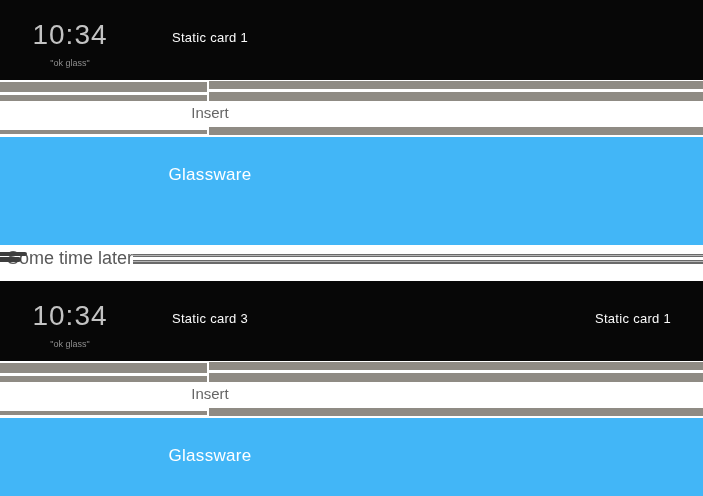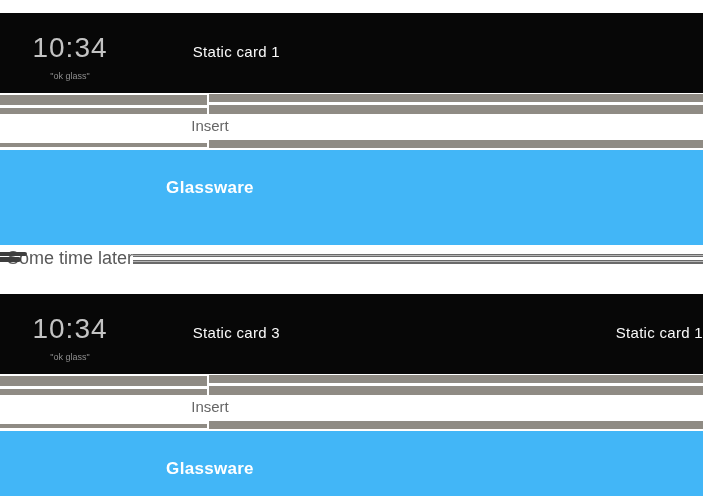--- a/index.html
+++ b/index.html
@@ -1,47 +1,47 @@
 <!DOCTYPE html>
 <html style="--card-black: #070707; --bar-gray: #8F8B84; --accent-blue: #42B6F7; --divider-line: #6A6A6A; --divider-dash: #3E3E3E; --clock-text: #C3C3C3; --hint-text: #8E8E8E; --insert-text: #666666; --divider-text: #595959;"><head>
 <meta charset="utf-8">
 <style>
   html,body{margin:0;padding:0;background:#fff;}
   .stage{
     position:relative;width:703px;height:496px;background:#ffffff;
     overflow:hidden;font-family:"Liberation Sans",sans-serif;
   }
-  section.timeline-block{position:absolute;left:0;width:703px;margin-top:13px;}
+  section.timeline-block{position:absolute;left:0;width:703px;}
   
   .black-card{position:absolute;left:0;top:0;width:703px;height:80px;background:var(--card-black);}
   .home{position:absolute;left:0;top:0;width:140px;height:80px;}
   .clock{position:absolute;top:19px;left:0;width:140px;text-align:center;
          font-size:28px;font-weight:300;letter-spacing:1px;color:var(--clock-text);}
   .hint{position:absolute;top:58px;left:0;width:140px;text-align:center;
         font-size:9px;color:var(--hint-text);}
-  .card-label{position:absolute;top:30px;width:140px;text-align:right;
-              font-size:15px;color:#fafafa;letter-spacing:.3px;}
+  .card-label{position:absolute;top:30px;width:140px;text-align:center;
+              font-size:13px;color:#fafafa;letter-spacing:.3px;}
   .pos-a{left:140px;} .pos-b{left:563px;}
   
   .bars{position:absolute;left:0;top:80px;width:703px;height:57px;background:#fff;}
   .bar{position:absolute;background:var(--bar-gray);}
   .b1l{left:0;width:207px;top:2px;height:10px;}
   .b1r{left:209px;width:494px;top:1px;height:8px;}
   .b2l{left:0;width:207px;top:15px;height:6px;}
   .b2r{left:209px;width:494px;top:12px;height:9px;}
   .b3l{left:0;width:207px;top:50px;height:4px;}
   .b3r{left:209px;width:494px;top:47px;height:8px;}
   .insert-label{position:absolute;left:140px;top:24px;width:140px;text-align:center;
                 font-size:15px;color:var(--insert-text);}
   
   .blue-card{position:absolute;left:0;width:703px;background:var(--accent-blue);}
   .s1 .blue-card{top:137px;height:108px;}
   .s2 .blue-card{top:137px;height:78px;}
   .glassware-label{position:absolute;left:140px;top:28px;width:140px;text-align:center;
-                   font-size:17px;font-weight:700;color:#ffffff;letter-spacing:.3px;}
+                   font-size:17px;font-weight:400;color:#ffffff;letter-spacing:.3px;}
   
   .divider{position:absolute;left:0;top:245px;width:703px;height:36px;background:#fff;}
   .divider-text{position:absolute;left:7px;top:3px;font-size:18px;color:var(--divider-text);z-index:1;}
   .break-line{position:absolute;left:133px;width:570px;
     background:linear-gradient(to bottom,var(--divider-line) 0 1px,#b5b5b5 1px 2px,var(--divider-line) 2px 100%);}
   .bl1{top:9px;height:3px;}
   .bl2{top:15px;height:4px;}
   .break-dash{position:absolute;left:0;background:var(--divider-dash);
               border-radius:0 3px 3px 0;z-index:2;}
   .bd1{top:7px;width:27px;height:4px;}

